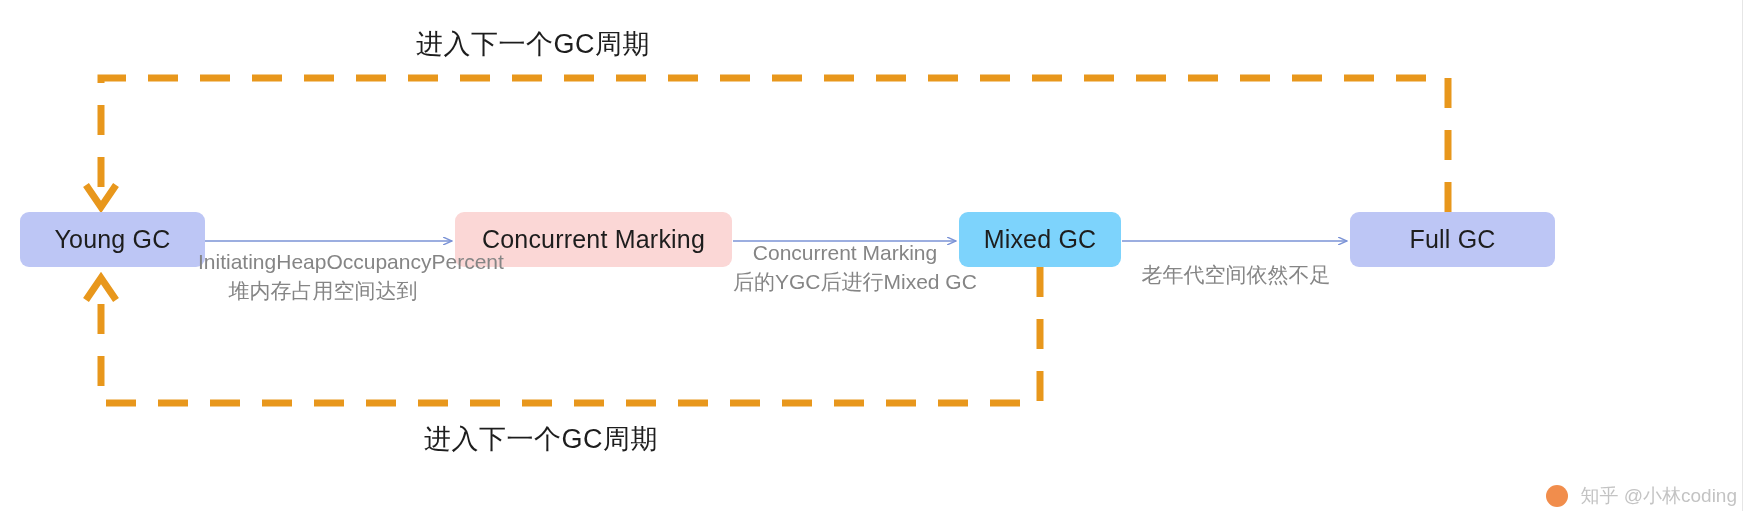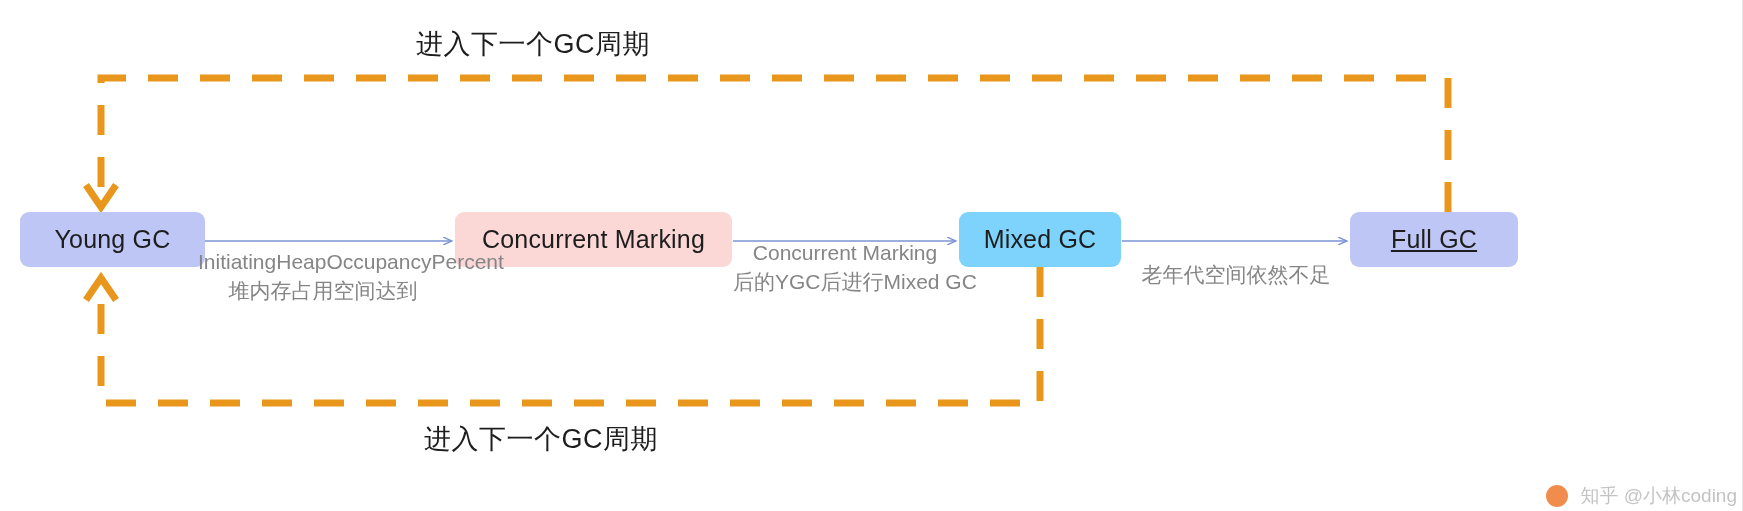--- a/index.html
+++ b/index.html
@@ -30,21 +30,21 @@
     justify-content: center;
     border-radius: 9px;
     font-size: 25px;
     color: #1d1d1d;
     letter-spacing: 0.2px;
     white-space: nowrap;
   }
   .node-young  { left: 10px;   top: 212px; width: 185px; height: 55px; background: #bdc6f5; margin-left: 10px; }
   .node-cm     { left: 455px;  top: 212px; width: 277px; height: 55px; background: #fbd7d6; }
   .node-mixed  { left: 959px;  top: 212px; width: 162px; height: 55px; background: #7dd3fc; }
-  .node-full   { left: 1350px; top: 212px; width: 168px; height: 55px; background: #bdc6f5; text-decoration: underline; }
+  .node-full   { left: 1350px; top: 212px; width: 205px; height: 55px; background: #bdc6f5; }
 
   .edge-label {
     position: absolute;
     color: #858585;
     font-size: 21px;
     line-height: 29px;
     text-align: center;
     white-space: nowrap;
   }
   .edge-label-1 { left: 198px;  top: 247px; width: 250px; }

